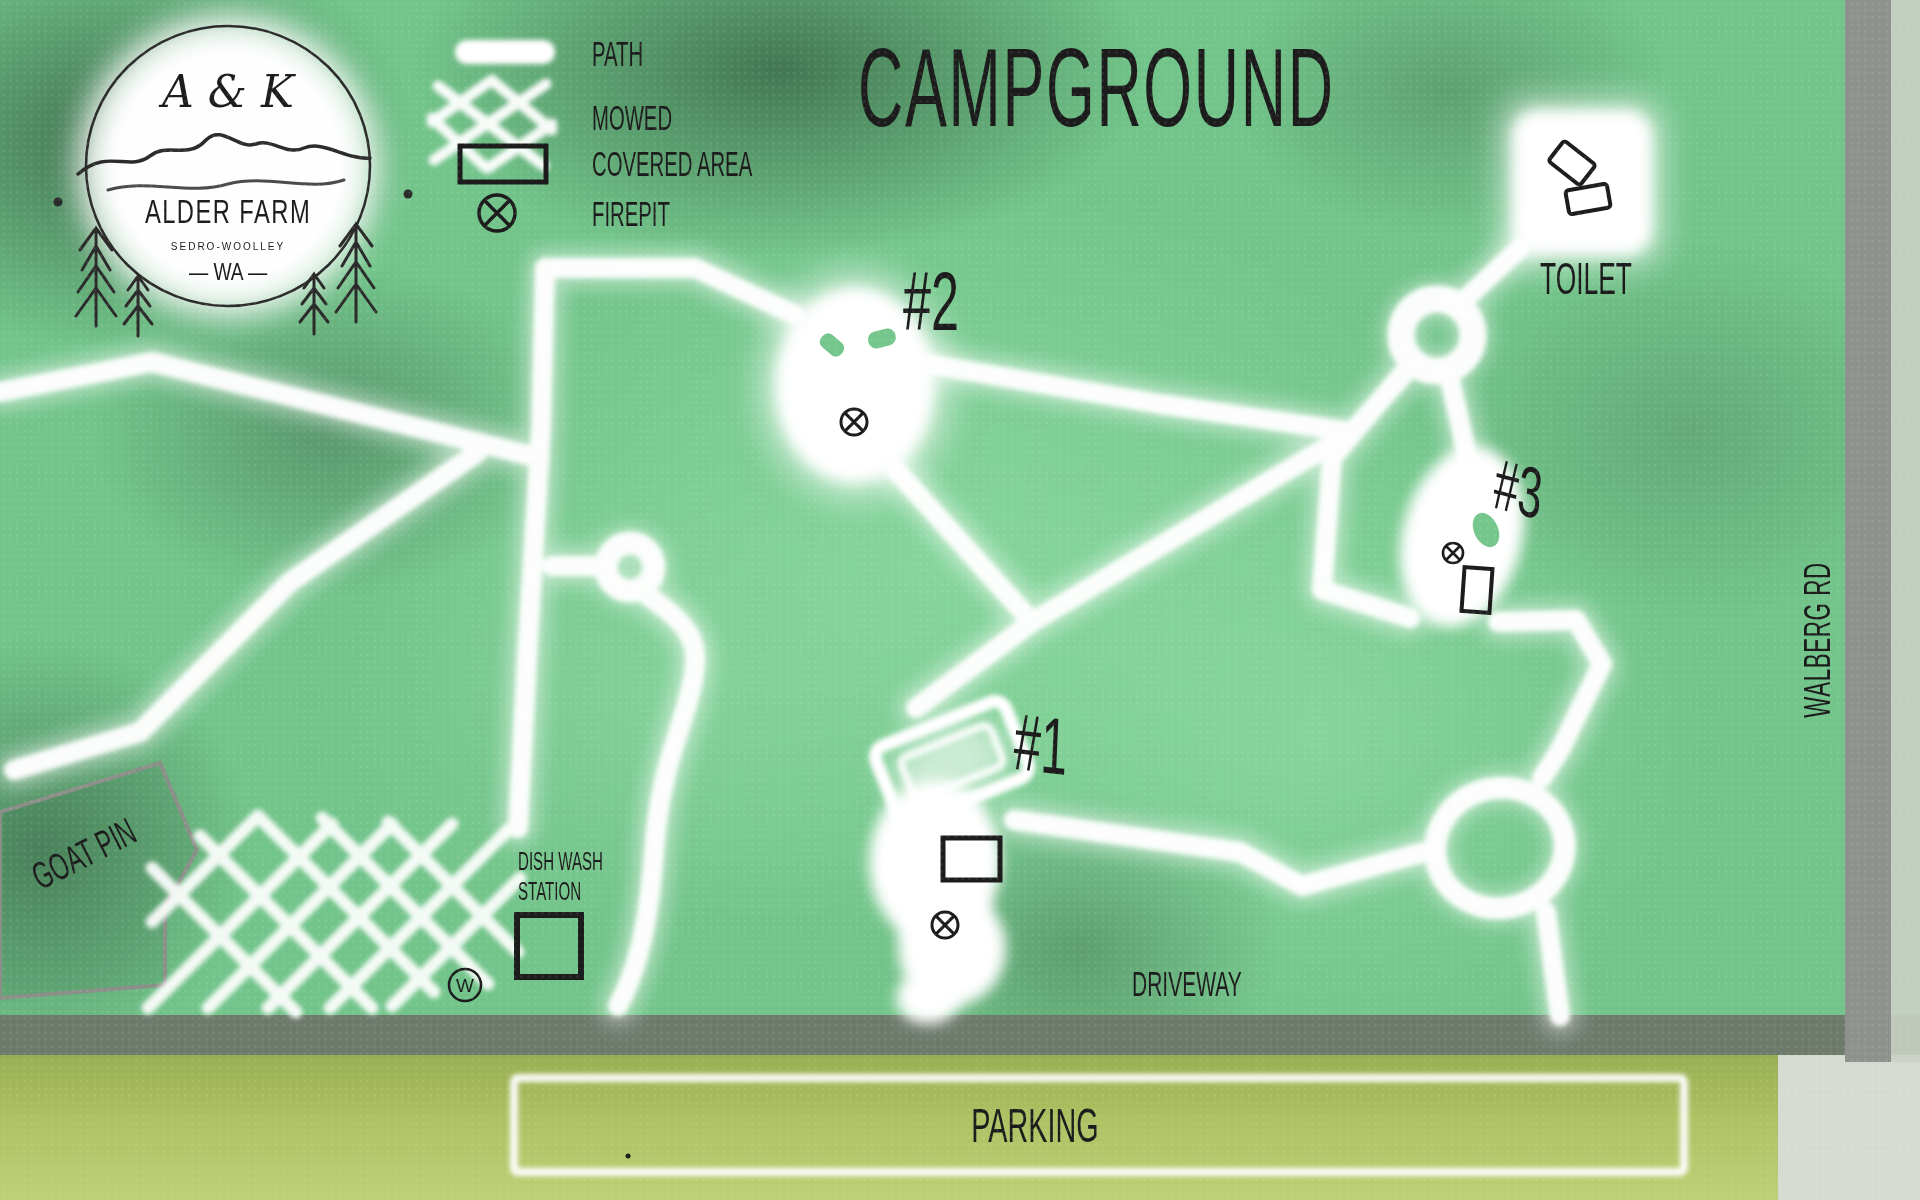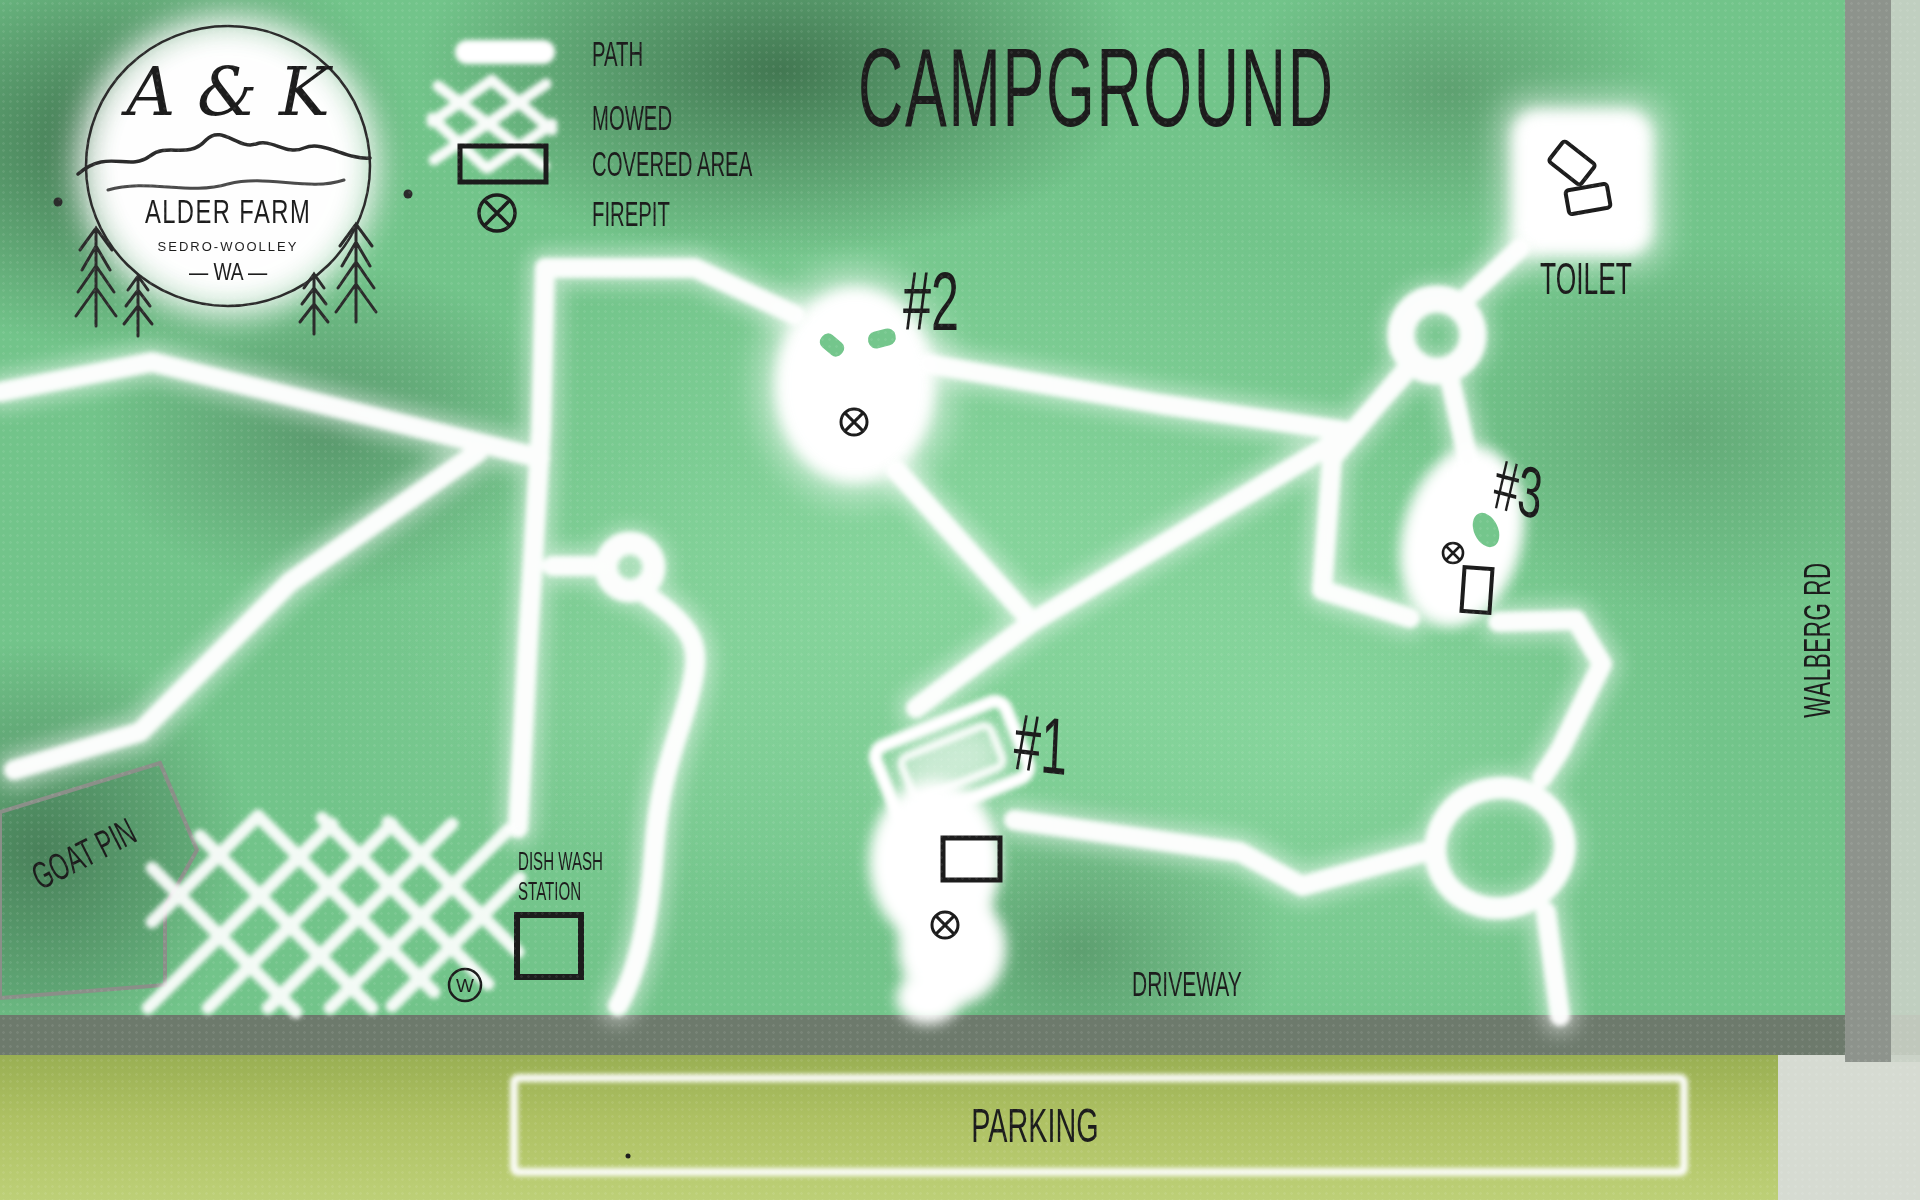--- a/index.html
+++ b/index.html
@@ -226,19 +226,19 @@
 
   <div class="lbl" style="left:1540px;top:256px;font-size:44px;transform:scaleX(.6);">TOILET</div>
   <div class="lbl" style="left:1818px;top:640px;font-size:36px;letter-spacing:1px;transform:translate(-50%,-50%) rotate(-90deg) scaleX(.62);transform-origin:center;">WALBERG RD</div>
   <div class="lbl" style="left:1132px;top:966px;font-size:35px;transform:scaleX(.6);">DRIVEWAY</div>
   <div class="lbl" style="left:1035px;top:1126px;font-size:48px;transform:translate(-50%,-50%) scaleX(.6);transform-origin:center;">PARKING</div>
   <div class="lbl" style="left:26px;top:862px;font-size:38px;transform:rotate(-27deg) scaleX(.62);">GOAT PIN</div>
   <div class="lbl narrow" style="left:518px;top:848px;font-size:26px;">DISH WASH</div>
   <div class="lbl narrow" style="left:518px;top:878px;font-size:26px;">STATION</div>
   <div class="lbl" style="left:465px;top:986px;font-size:19px;transform:translate(-50%,-50%);transform-origin:center;">W</div>
 
-  <div class="lbl" style="left:228px;top:92px;font-size:68px;font-family:'DejaVu Serif',serif;font-style:italic;transform:translate(-50%,-50%);transform-origin:center;">A &amp; K</div>
+  <div class="lbl" style="left:228px;top:92px;font-size:44px;font-family:'DejaVu Serif',serif;font-style:italic;transform:translate(-50%,-50%);transform-origin:center;">A &amp; K</div>
   <div class="lbl" style="left:228px;top:212px;font-size:33px;letter-spacing:2px;transform:translate(-50%,-50%) scaleX(.72);transform-origin:center;">ALDER FARM</div>
-  <div class="lbl" style="left:228px;top:247px;font-size:13px;letter-spacing:2px;transform:translate(-50%,-50%);transform-origin:center;">SEDRO-WOOLLEY</div>
+  <div class="lbl" style="left:228px;top:247px;font-size:10px;letter-spacing:2px;transform:translate(-50%,-50%);transform-origin:center;">SEDRO-WOOLLEY</div>
   <div class="lbl" style="left:228px;top:272px;font-size:24px;transform:translate(-50%,-50%) scaleX(.8);transform-origin:center;">— WA —</div>
 
   <div class="grain"></div>
 </div>
 
 </body></html>

